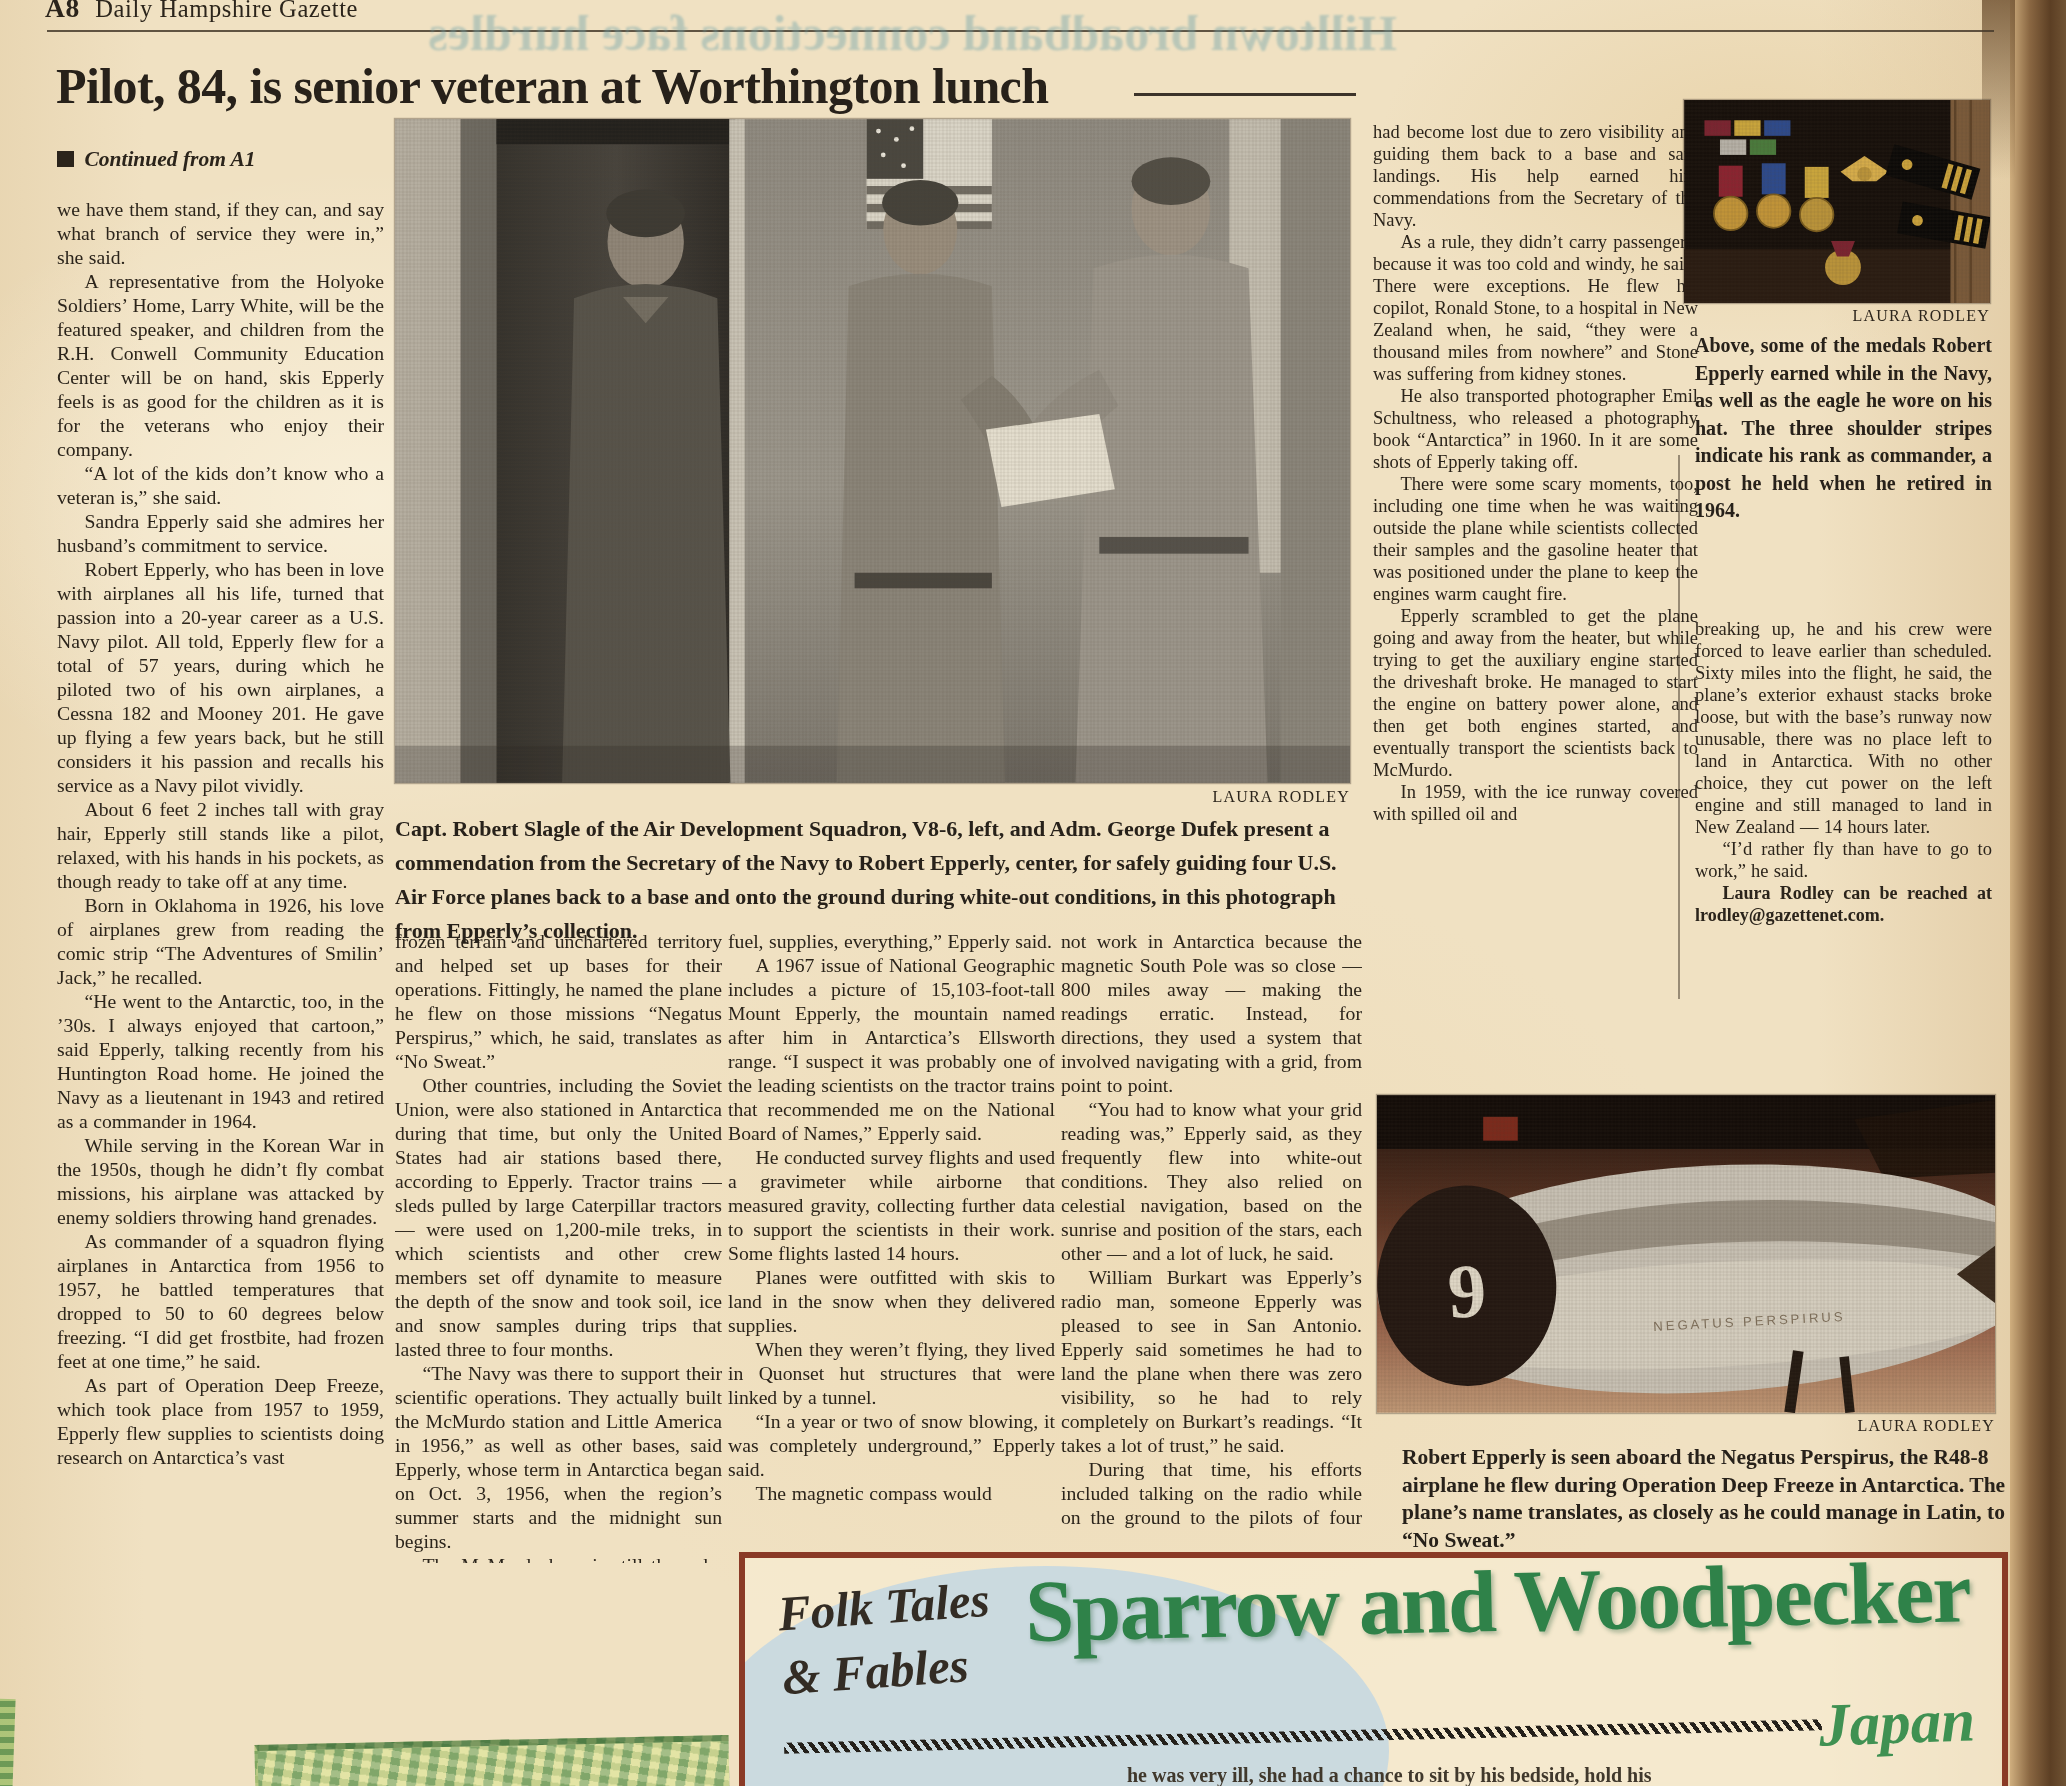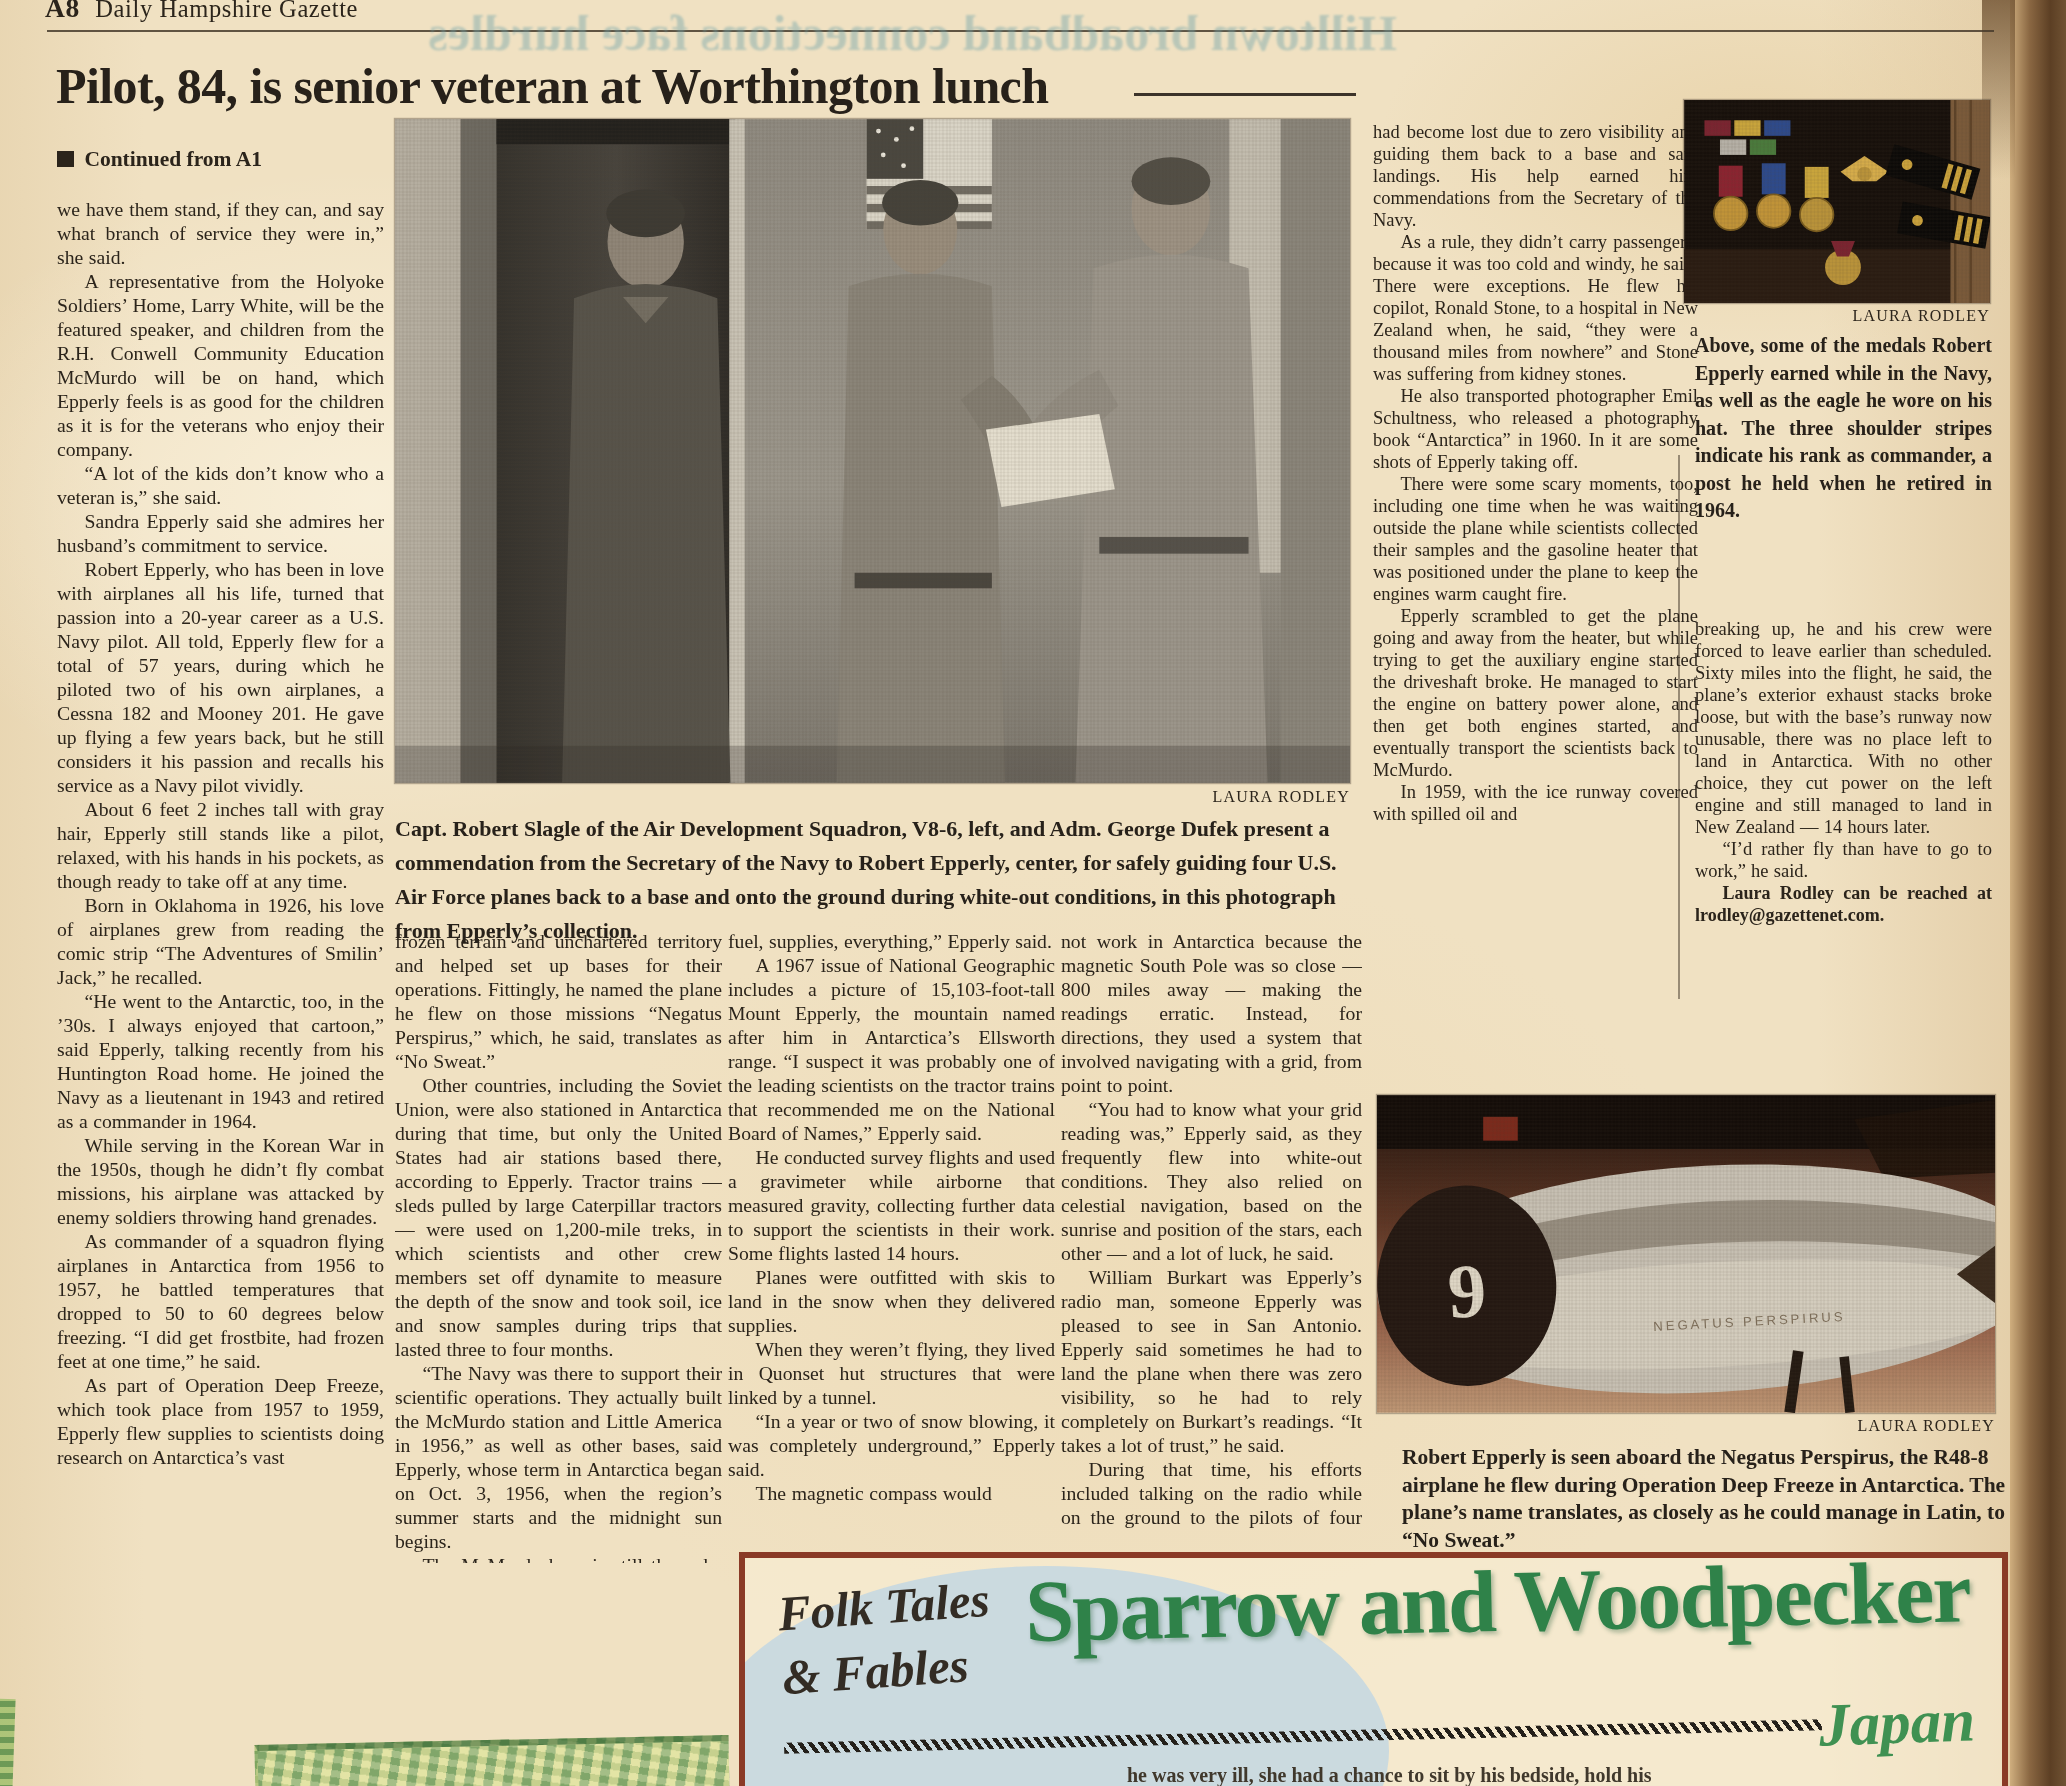--- a/index.html
+++ b/index.html
@@ -18,21 +18,21 @@
   .masthead .pg{font-size:27.5px;font-weight:bold;letter-spacing:0.6px;}
   .masthead .paper{font-size:24.5px;margin-left:15.5px;letter-spacing:0.6px;}
   .mast-rule{left:47px;top:30px;width:1947px;height:2.4px;background:#463b2c;opacity:.85;}
   
   .ghost{left:466px;top:3.6px;width:931px;font-size:50px;font-weight:bold;color:#6fa3aa;
     opacity:.42;transform:scaleX(-1);filter:blur(1.2px);white-space:nowrap;}
   
   .headline{left:56px;top:57px;font-size:50px;font-weight:bold;letter-spacing:-0.6px;
     white-space:nowrap;color:#27211a;margin:0;}
   .headline-rule{left:1134px;top:93px;width:222px;height:3px;background:#3c332a;}
-  .continued{left:57px;top:147px;font-size:21.5px;font-weight:bold;}
+  .continued{left:57px;top:147px;font-size:21.5px;font-weight:bold;font-style:italic;}
   .continued .sq{display:inline-block;width:16.7px;height:16.7px;background:#2b241b;margin-right:10.7px;vertical-align:-1.2px;}
   
   .paras p{margin:0;text-indent:27.5px;}
   .paras p:first-child{text-indent:0;}
   .colwrap{font-size:19.7px;line-height:24px;text-align:justify;overflow:hidden;hyphens:auto;word-spacing:0.6px;}
   .small-col{font-size:18.5px;line-height:22px;}
   .col1{left:57px;top:197px;width:327px;height:1565px;}
   .col2{left:395px;top:929px;width:327px;height:634px;}
   .col3{left:728px;top:929px;width:327px;height:645px;}
   .col4{left:1061px;top:929px;width:301px;height:603px;}
@@ -102,21 +102,21 @@
   <div class="abs ghost">Hilltown broadband connections face hurdles</div>
 
   <h1 class="abs headline">Pilot, 84, is senior veteran at Worthington lunch</h1>
   <div class="abs headline-rule"></div>
   <div class="abs continued">
     <span class="sq"></span><span>Continued from A1</span>
   </div>
 
   <div class="abs colwrap col1 paras">
       <p>we have them stand, if they can, and say what branch of service they were in,” she said.</p>
-      <p>A representative from the Holyoke Soldiers’ Home, Larry White, will be the featured speaker, and children from the R.H. Conwell Community Education McMurdo will be on hand, which Epperly feels is as good for the children as it is for the veterans who enjoy their company.</p>
+      <p>A representative from the Holyoke Soldiers’ Home, Larry White, will be the featured speaker, and children from the R.H. Conwell Community Education Center will be on hand, skis Epperly feels is as good for the children as it is for the veterans who enjoy their company.</p>
       <p>“A lot of the kids don’t know who a veteran is,” she said.</p>
       <p>Sandra Epperly said she admires her husband’s commitment to service.</p>
       <p>Robert Epperly, who has been in love with airplanes all his life, turned that passion into a 20-year career as a U.S. Navy pilot. All told, Epperly flew for a total of 57 years, during which he piloted two of his own airplanes, a Cessna 182 and Mooney 201. He gave up flying a few years back, but he still considers it his passion and recalls his service as a Navy pilot vividly.</p>
       <p>About 6 feet 2 inches tall with gray hair, Epperly still stands like a pilot, relaxed, with his hands in his pockets, as though ready to take off at any time.</p>
       <p>Born in Oklahoma in 1926, his love of airplanes grew from reading the comic strip “The Adventures of Smilin’ Jack,” he recalled.</p>
       <p>“He went to the Antarctic, too, in the ’30s. I always enjoyed that cartoon,” said Epperly, talking recently from his Huntington Road home. He joined the Navy as a lieutenant in 1943 and retired as a commander in 1964.</p>
       <p>While serving in the Korean War in the 1950s, though he didn’t fly combat missions, his airplane was attacked by enemy soldiers throwing hand grenades.</p>
       <p>As commander of a squadron flying airplanes in Antarctica from 1956 to 1957, he battled temperatures that dropped to 50 to 60 degrees below freezing. “I did get frostbite, had frozen feet at one time,” he said.</p>
       <p>As part of Operation Deep Freeze, which took place from 1957 to 1959, Epperly flew supplies to scientists doing research on Antarctica’s vast</p>
     </div>

